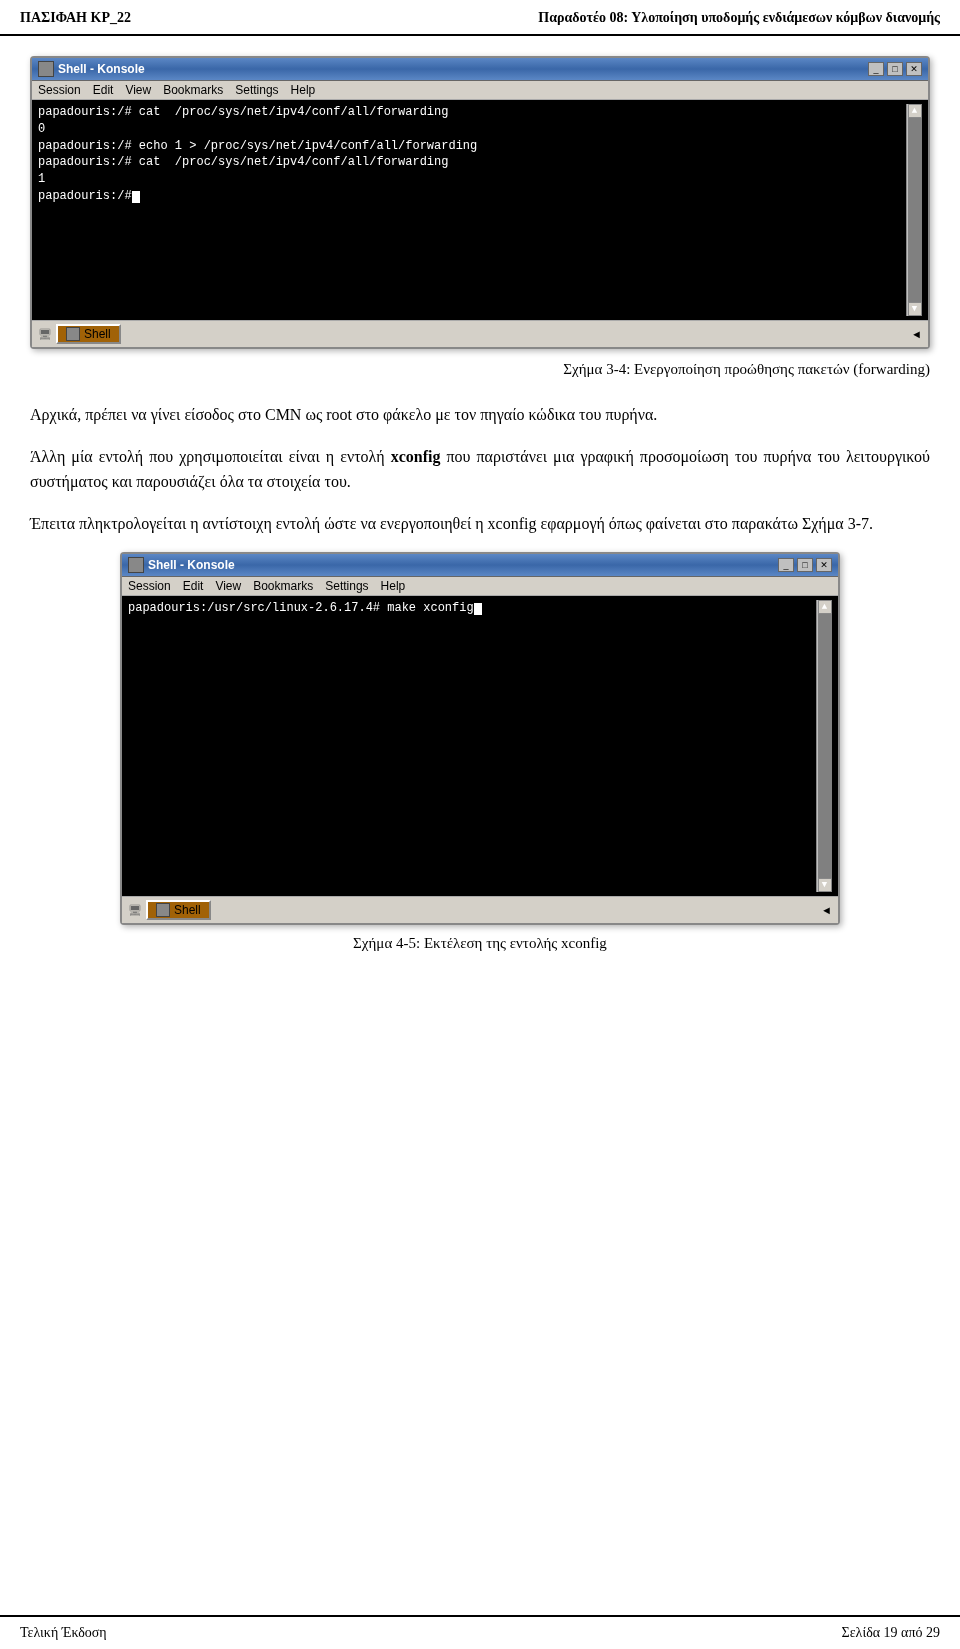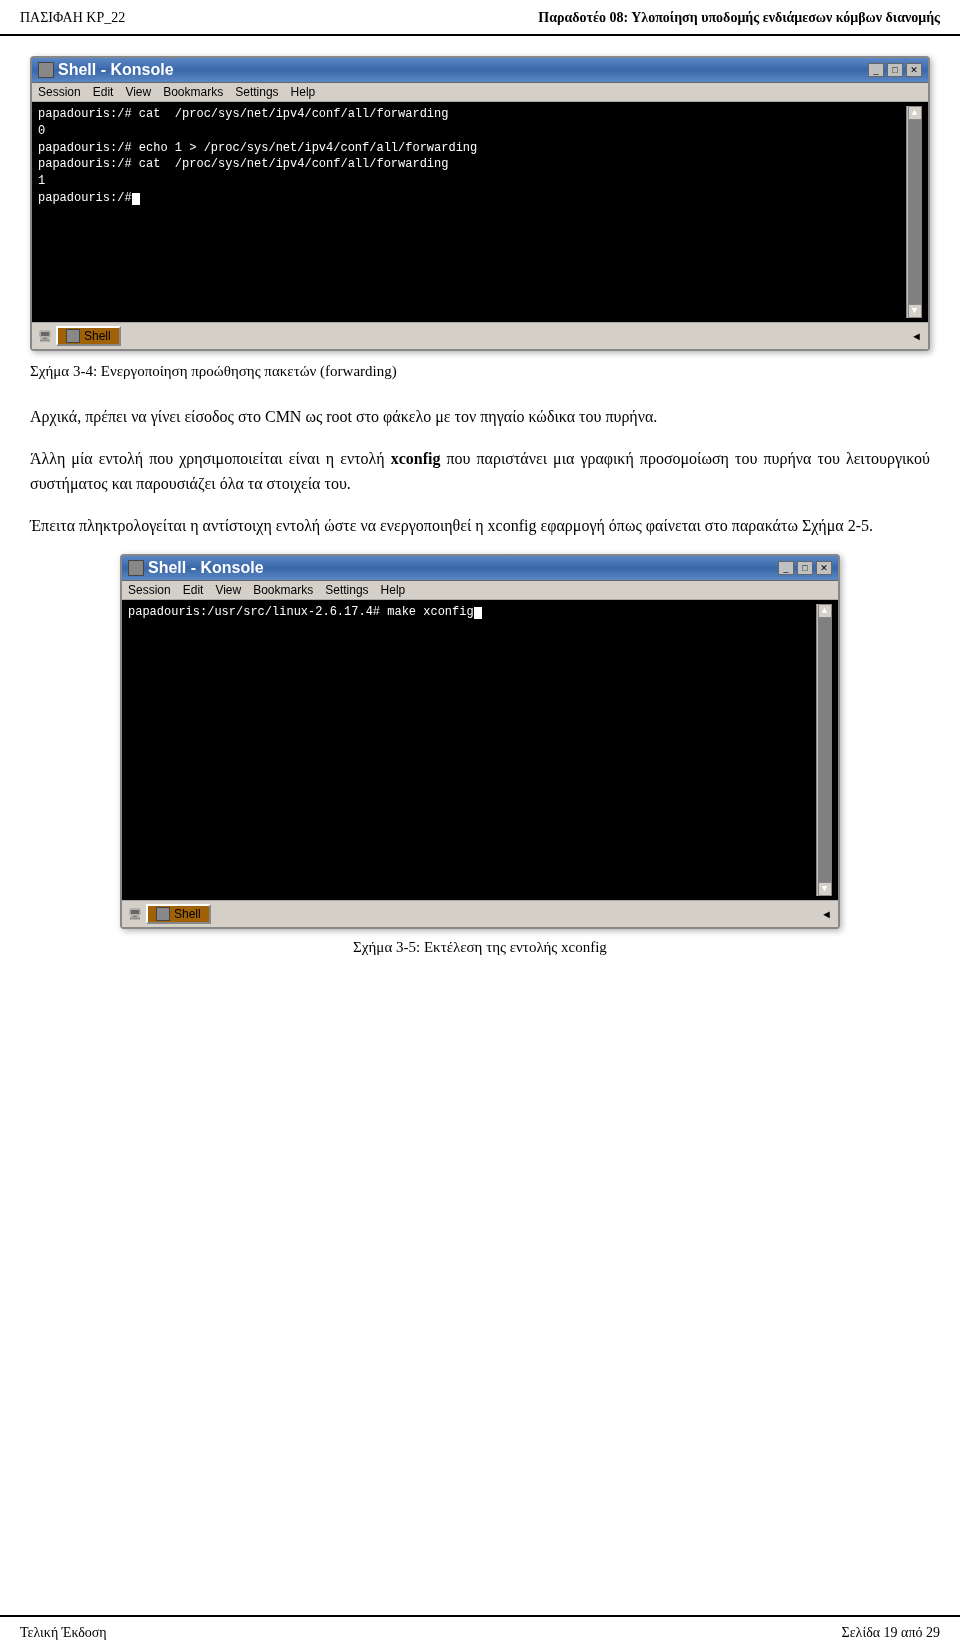--- a/index.html
+++ b/index.html
@@ -16,21 +16,21 @@
     
     .page-header {
       display: flex;
       justify-content: space-between;
       align-items: flex-start;
       padding: 10px 20px 8px 20px;
       border-bottom: 2px solid #000;
     }
     .page-header-left {
       font-size: 14px;
-      font-weight: normal;
+      font-weight: bold;
     }
     .page-header-right {
       font-size: 14px;
       font-weight: bold;
       text-align: right;
       max-width: 600px;
     }
 
     
     .page-footer {
@@ -73,21 +73,21 @@
     }
     .konsole-title-icon {
       width: 16px;
       height: 16px;
       background: #888;
       border: 1px solid #444;
       display: inline-block;
     }
     .konsole-title-text {
       color: #fff;
-      font-size: 16px;
+      font-size: 12px;
       font-weight: bold;
       font-family: Arial, sans-serif;
     }
     .konsole-titlebar-buttons {
       display: flex;
       gap: 3px;
     }
     .win-btn {
       width: 16px;
       height: 14px;
@@ -198,21 +198,21 @@
       display: flex;
       align-items: center;
       gap: 4px;
     }
     .taskbar-right {
       font-size: 11px;
     }
 
     
     .figure-caption {
-      text-align: left;
+      text-align: right;
       margin: 10px 0 24px 0;
       font-size: 15px;
     }
 
     
     .body-text {
       text-align: justify;
       line-height: 1.6;
       margin-bottom: 16px;
       font-size: 16px;
@@ -301,21 +301,21 @@
 
   <p class="body-text">
     <span>Αρχικά, πρέπει να γίνει είσοδος στο CMN ως root στο φάκελο με τον πηγαίο κώδικα του πυρήνα.</span>
   </p>
 
   <p class="body-text">
     <span>Άλλη μία εντολή που χρησιμοποιείται είναι η εντολή </span><strong>xconfig</strong><span> που παριστάνει μια γραφική προσομοίωση του πυρήνα του λειτουργικού συστήματος και παρουσιάζει όλα τα στοιχεία του.</span>
   </p>
 
   <p class="body-text">
-    <span>Έπειτα πληκτρολογείται η αντίστοιχη εντολή ώστε να ενεργοποιηθεί  η xconfig εφαρμογή όπως φαίνεται στο παρακάτω Σχήμα 2-5.</span>
+    <span>Έπειτα πληκτρολογείται η αντίστοιχη εντολή ώστε να ενεργοποιηθεί  η xconfig εφαρμογή όπως φαίνεται στο παρακάτω Σχήμα 3-7.</span>
   </p>
 
   <div class="konsole-window konsole-window-2">
 
     <div class="konsole-titlebar">
       <div class="konsole-titlebar-left">
         <span class="konsole-title-icon"></span>
         <span class="konsole-title-text">Shell - Konsole</span>
       </div>
       <div class="konsole-titlebar-buttons">
@@ -352,21 +352,21 @@
           <span>Shell</span>
         </div>
       </div>
       <div class="taskbar-right">
         <span>◄</span>
       </div>
     </div>
   </div>
 
   <div class="figure-caption-2">
-    <span>Σχήμα 3-5: Εκτέλεση της εντολής xconfig</span>
+    <span>Σχήμα 4-5: Εκτέλεση της εντολής xconfig</span>
   </div>
 
 </div>
 
 <div class="page-footer">
   <div class="page-footer-left">Τελική Έκδοση</div>
   <div class="page-footer-right">Σελίδα 19 από 29</div>
 </div>
 
 </body></html>

